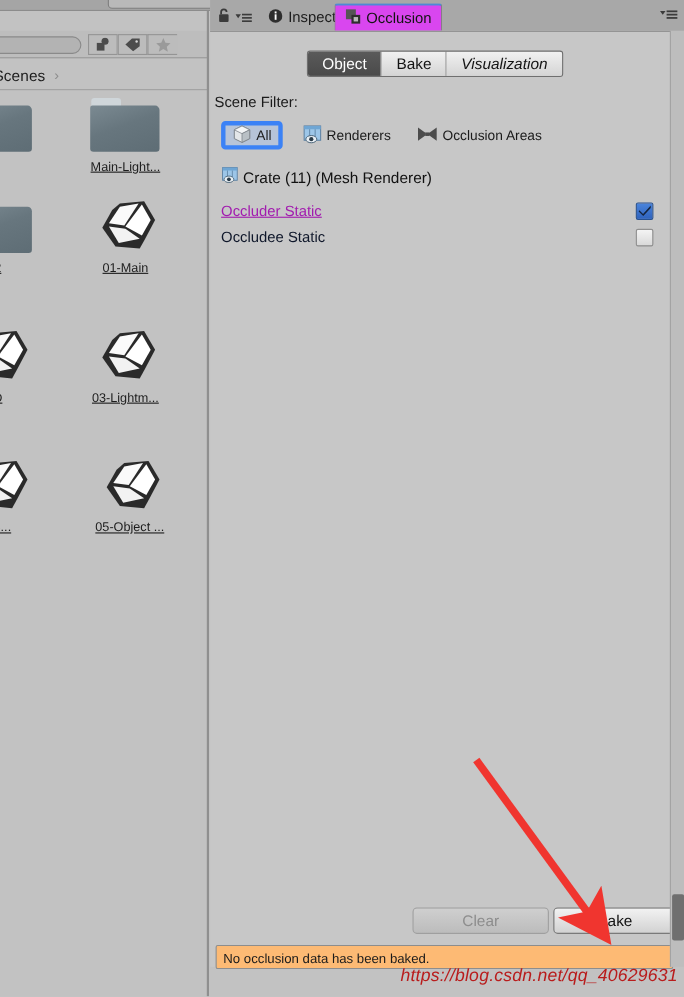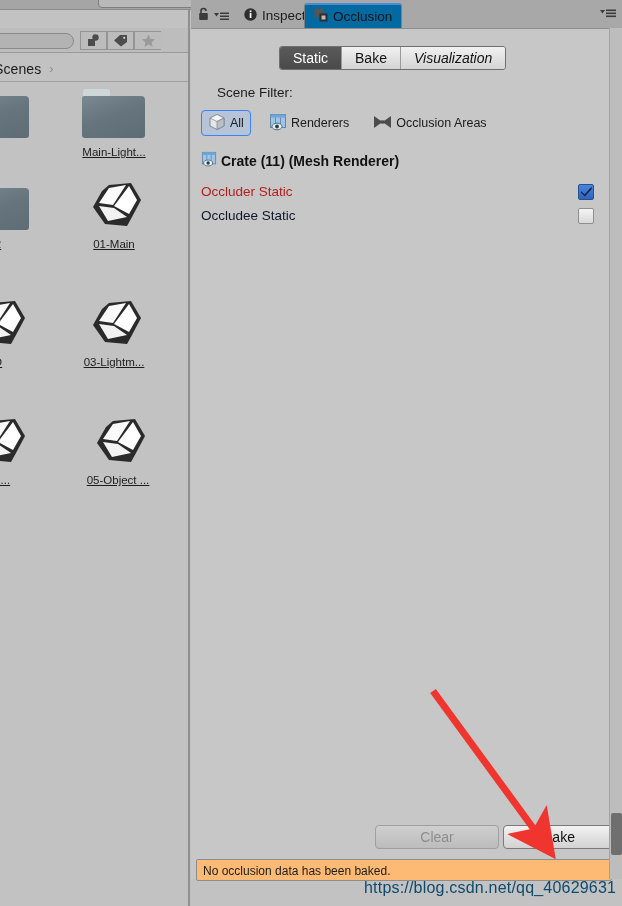--- a/index.html
+++ b/index.html
@@ -116,21 +116,21 @@
   }
   .tab {
     position: absolute; top: 3px; height: 25px;
     display: flex; align-items: center; gap: 5px;
     padding: 0 9px;
     font-size: 13.5px; color: #1d1d1d;
     border-radius: 3px 3px 0 0;
   }
   .tab.inactive { background: transparent; }
   .tab.active {
-    background: #0369a1;
+    background: #d946ef;
     border: 1px solid #7f7f7f;
     border-bottom: none;
     border-top: 2px solid #4e8ad4;
     color: #141414;
   }
   .tab-menu {
     position: absolute; right: 6px; top: 8px;
     display: flex; align-items: center; gap: 2px;
   }
 
@@ -171,39 +171,39 @@
     position: absolute; left: 10px; top: 81px;
     display: flex; align-items: center;
   }
   .fr-item {
     display: flex; align-items: center; gap: 4px;
     height: 26px; padding: 0 6px;
     font-size: 12.5px; color: #1b1b1b;
   }
   .fr-item.selected {
     background: #b7c4d8;
-    border: 1px solid #3b82f6;
+    border: 4px solid #3b82f6;
     border-radius: 4px;
   }
   .fr-gap { width: 12px; }
 
   
   .obj-header {
     position: absolute; left: 10px; top: 122px;
     display: flex; align-items: center; gap: 4px;
-    font-size: 14px; font-weight: bold; color: #111;
+    font-size: 14px; font-weight: normal; color: #111;
   }
 
   .prop-row {
     position: absolute; left: 10px; height: 21px;
     width: 393px;
     display: flex; align-items: center;
   }
   .prop-name { font-size: 13.5px; }
-  .prop-name.link { color: #b91c1c; }
+  .prop-name.link { color: #a21caf; text-decoration: underline; }
   .prop-name.plain { color: #0f172a; }
   .cbox {
     position: absolute; left: 377px; width: 16px; height: 16px;
     border-radius: 2px;
   }
   .cbox.off {
     background: linear-gradient(#f4f4f4, #d9d9d9);
     border: 1px solid #8f8f8f;
   }
   .cbox.on {
@@ -255,24 +255,25 @@
     border-left: 1px solid #a3a3a3;
   }
   .vthumb {
     position: absolute; left: 1px; bottom: 24px; width: 11px; height: 42px;
     background: #6f6f6f; border-radius: 2px;
   }
 
   
   .watermark {
     position: absolute; left: 364px; top: 879px;
-    font-size: 16px; color: #0c4a6e;
+    font-size: 16px; color: #b91c1c;
     letter-spacing: 0.2px;
     white-space: nowrap;
     pointer-events: none;
+    font-style: italic;
   }
 
   
   .arrow-svg {
     position: absolute; left: 420px; top: 680px;
     width: 160px; height: 180px;
     pointer-events: none;
   }
 </style>
 </head>
@@ -456,26 +457,26 @@
           <rect x="6" y="1.5" width="10" height="1.6" fill="#3b3b3b"></rect>
           <rect x="6" y="4.5" width="10" height="1.6" fill="#3b3b3b"></rect>
           <rect x="6" y="7.5" width="10" height="1.6" fill="#3b3b3b"></rect>
         </svg>
       </div>
     </div>
 
     <div class="panel-body">
 
       <div class="segmented">
-        <div class="seg sel">Static</div>
+        <div class="seg sel">Object</div>
         <div class="seg">Bake</div>
         <div class="seg">Visualization</div>
       </div>
 
-      <div class="field-label" style="left:26px; top:56px;text-align:center;">Scene Filter:</div>
+      <div class="field-label" style="left:4px; top:56px;text-align:center;">Scene Filter:</div>
 
       <div class="filter-row">
         <div class="fr-item selected">
           <span>
             <svg width="18" height="18" viewBox="0 0 18 18">
               <path d="M9 1.5 L16 5 L16 13 L9 16.5 L2 13 L2 5 Z" fill="#e3e6e8" stroke="#7b8288" stroke-width="0.9"></path>
               <path d="M9 1.5 L16 5 L9 8.5 L2 5 Z" fill="#f4f6f7" stroke="#7b8288" stroke-width="0.7"></path>
               <path d="M9 8.5 L16 5 L16 13 L9 16.5 Z" fill="#b9c0c5" stroke="#7b8288" stroke-width="0.7"></path>
             </svg>
           </span>

